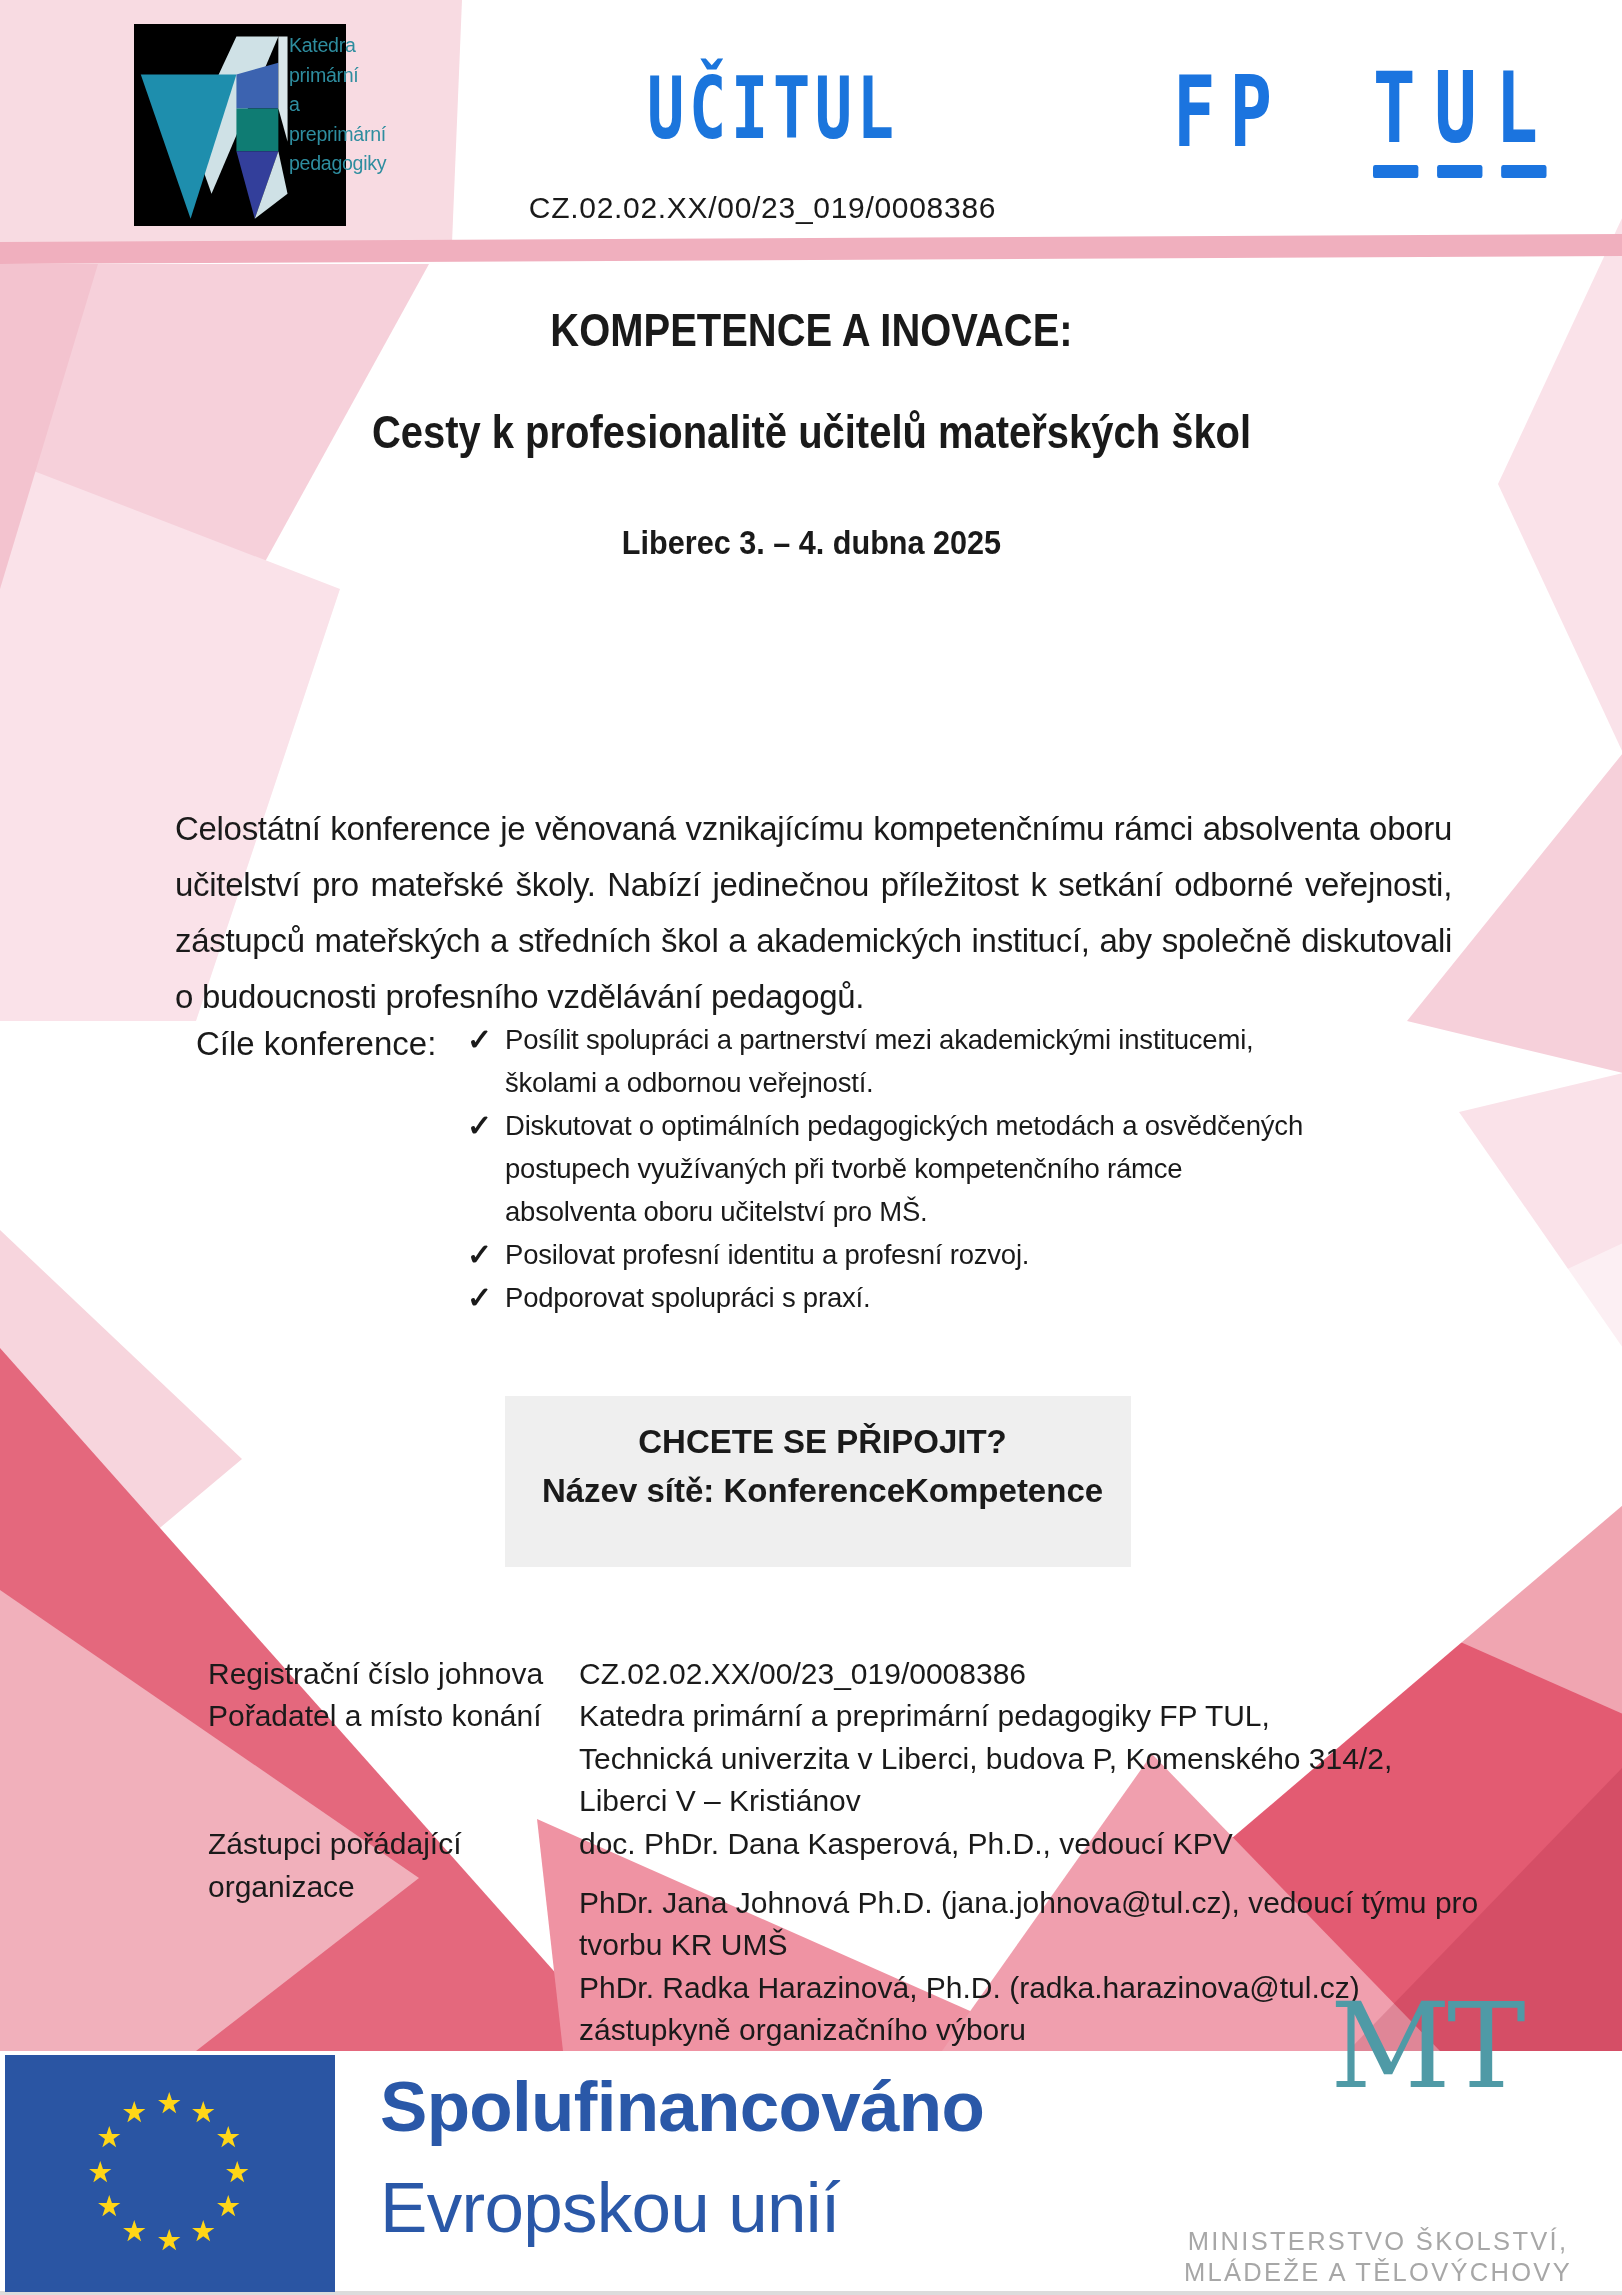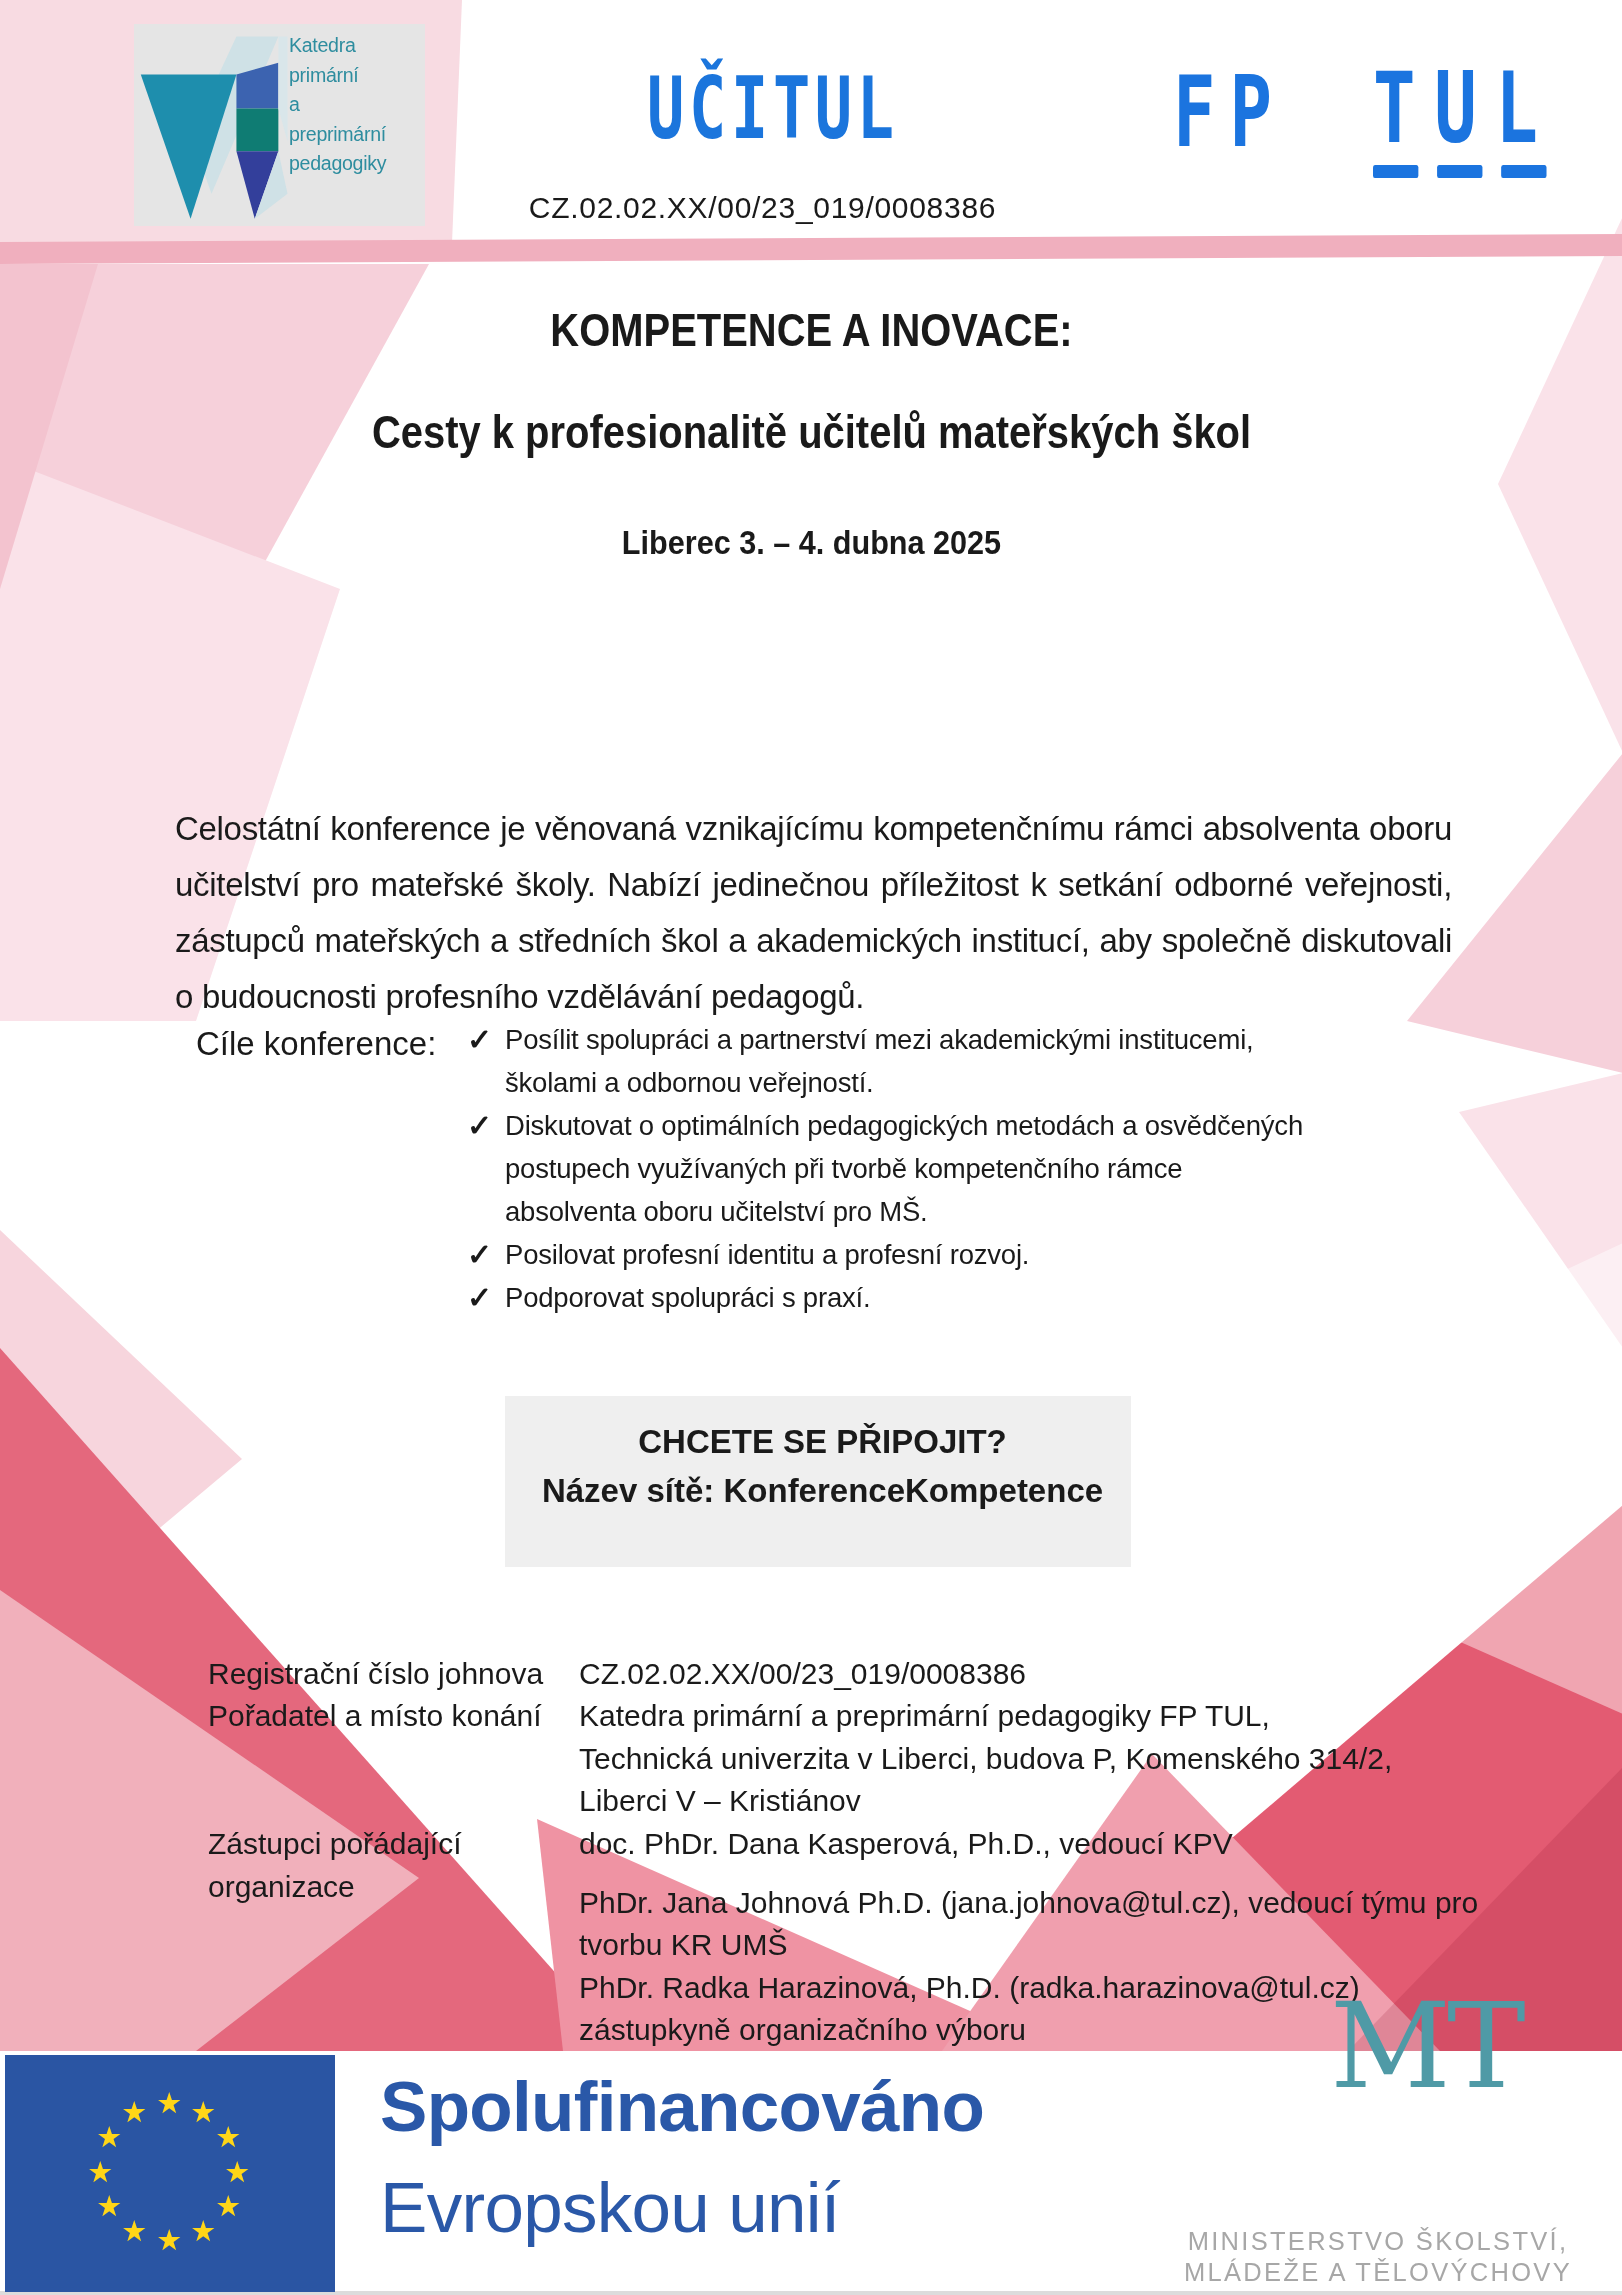--- a/index.html
+++ b/index.html
@@ -23,21 +23,21 @@
   .bg-bl-dark{background:#e4687d;clip-path:polygon(0 1348px,625px 2051px,0 2051px);}
   .bg-bl-pale{background:rgba(255,255,255,.48);clip-path:polygon(0 1590px,419px 1878px,196px 2051px,0 2051px);}
   .bg-bm-med{background:#ef93a3;clip-path:polygon(537px 1819px,1060px 2051px,563px 2051px);}
   .bg-br-dark{background:#e35b72;clip-path:polygon(982px 2051px,1623px 1505px,1623px 2051px);}
   .bg-br-medlight{background:#f09fae;clip-path:polygon(1152px 1754px,1440px 2051px,942px 2051px);}
   .bg-br-pale{background:rgba(255,255,255,.45);clip-path:polygon(1623px 1243px,1623px 1714px,1106px 1485px);}
   .bg-br-deep{background:rgba(150,20,50,.18);clip-path:polygon(1623px 1767px,1623px 2051px,1348px 2051px);}
   .bg-bottom-hairline{position:absolute;left:0;bottom:0;width:1623px;height:3.9px;background:#dcdcdc;}
 
   
-  .dept-box{left:134px;top:23.6px;width:291px;height:202px;background:#e5e5e5;}
+  .dept-box{left:134px;top:23.6px;width:212px;height:202px;background:#000000;}
   .dept-svg{position:absolute;left:3.9px;top:6.5px;}
   .dept-text{position:absolute;left:155px;top:7.9px;font-size:19.6px;line-height:29.4px;color:#2e8d9f;letter-spacing:-0.3px;}
   .ucitul{left:647px;top:65px;font-family:"DejaVu Sans Mono", monospace;font-weight:bold;font-size:86px;line-height:1;
           color:#1b75dc;letter-spacing:6.5px;transform:scaleX(.72);transform-origin:0 0;white-space:nowrap;}
   .fp{left:1173px;top:63px;font-family:"DejaVu Sans Mono", monospace;font-weight:bold;font-size:98px;line-height:1;
       color:#1b74df;letter-spacing:19.6px;transform:scaleX(.72);transform-origin:0 0;white-space:nowrap;}
   .tul-wrap{left:1373px;top:63px;transform:scaleX(.72);transform-origin:0 0;}
   .tul-letters{font-family:"DejaVu Sans Mono", monospace;font-weight:bold;font-size:98px;line-height:.92;
                color:#1b74df;letter-spacing:26px;white-space:nowrap;}
   .tul-dashes{display:flex;gap:26px;margin-top:11.8px;}

